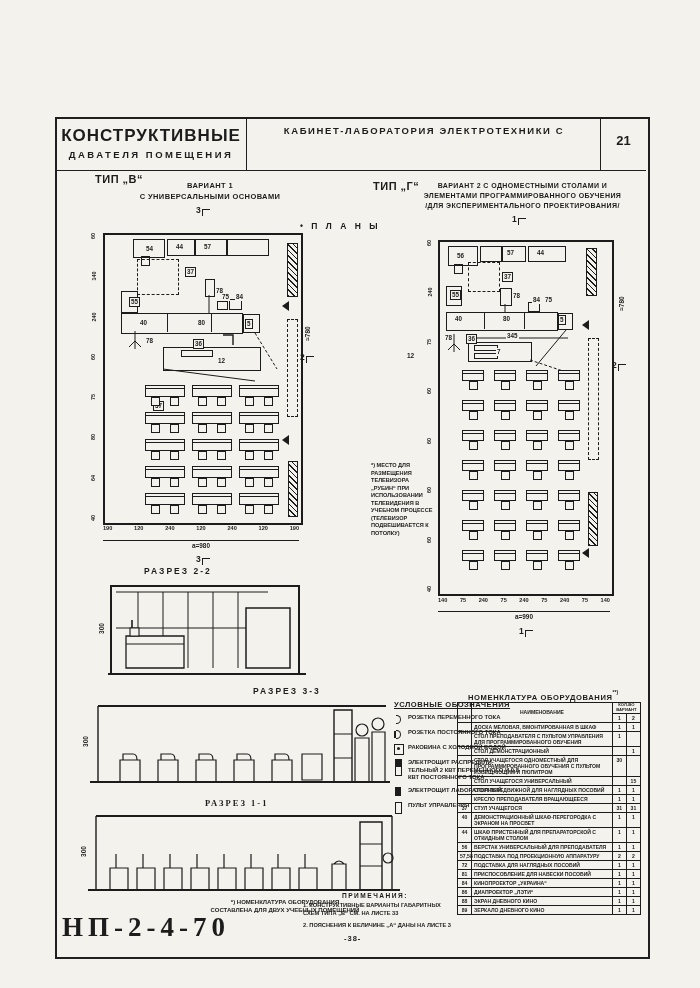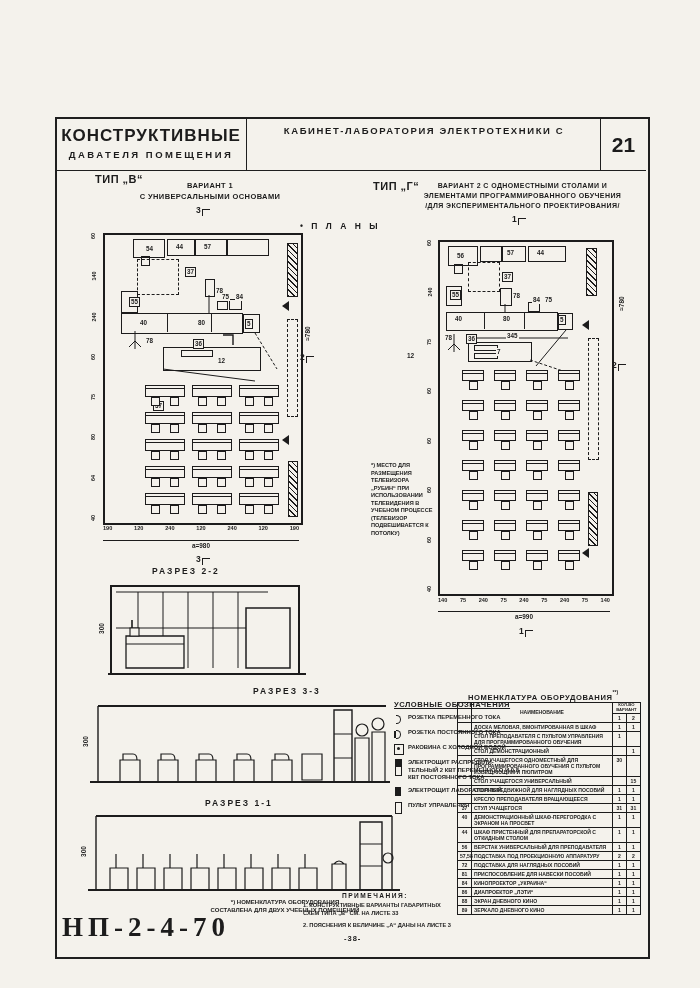--- a/index.html
+++ b/index.html
@@ -12,21 +12,21 @@
   .abs{position:absolute;}
   .ctr{text-align:center;}
   
   .frame{position:absolute;left:55px;top:117px;width:591px;height:838px;border:2px solid #1f1f1f;}
   .hline{position:absolute;background:#1f1f1f;height:1.4px;}
   .vline{position:absolute;background:#1f1f1f;width:1.4px;}
   
   .hdr-org1{font-size:17px;font-weight:bold;letter-spacing:1px;}
   .hdr-org2{font-size:9.5px;font-weight:bold;letter-spacing:2.5px;}
   .hdr-t{font-size:9.5px;font-weight:bold;letter-spacing:1.6px;line-height:1.65;}
-  .sheet-no{font-size:21px;font-weight:bold;}
+  .sheet-no{font-size:13px;font-weight:bold;}
   
   .cap-type{font-size:11px;font-weight:bold;letter-spacing:.5px;}
   .cap-sub{font-size:7.5px;font-weight:bold;letter-spacing:.4px;line-height:1.45;}
   .cap-plans{font-size:8.5px;font-weight:bold;letter-spacing:3px;}
   .smark{font-size:8.5px;font-weight:bold;}
   .smark::after{content:"";display:inline-block;width:7px;height:6px;border-left:1.3px solid #1c1c1c;border-top:1.3px solid #1c1c1c;margin-left:1px;transform:translateY(3px);}
   
   .plan{position:absolute;border:2.6px solid #1c1c1c;background:#f4f2ec;}
   .furn{position:absolute;border:1.2px solid #1c1c1c;}
   .furn.dash{border-style:dashed;border-width:1px;}
@@ -366,21 +366,21 @@
       <span>240</span>
       <span>75</span>
       <span>140</span>
     </div>
   <div class="dimline" style="left:438px;top:611px;width:172px;"></div>
   <div class="dimtot" style="left:438px;top:613px;width:172px;">а=990</div>
   <span class="abs smark" style="left:519px;top:626px;">1</span>
 
   <div class="abs tvnote" style="left:371px;top:462px;width:63px;">*) МЕСТО ДЛЯ РАЗМЕЩЕНИЯ ТЕЛЕВИЗОРА „РУБИН“ ПРИ ИСПОЛЬЗОВАНИИ ТЕЛЕВИДЕНИЯ В УЧЕБНОМ ПРОЦЕССЕ (ТЕЛЕВИЗОР ПОДВЕШИВАЕТСЯ К ПОТОЛКУ)</div>
 
-  <div class="abs sec-cap" style="left:152px;top:566px;">РАЗРЕЗ 2-2</div>
+  <div class="abs sec-cap" style="left:144px;top:566px;">РАЗРЕЗ 2-2</div>
   <span class="abs vdim rot" style="left:96px;top:625px;">300</span>
   <svg class="draw" style="left:108px;top:580px;" width="200" height="102" viewBox="0 0 200 102">
     <g stroke="#1c1c1c" fill="none">
       <rect x="3" y="6" width="188" height="88" stroke-width="2"></rect>
       <line x1="8" y1="48" x2="160" y2="48" stroke-width="1"></line>
       <line x1="30" y1="12" x2="30" y2="88" stroke-width="1"></line>
       <line x1="55" y1="12" x2="55" y2="88" stroke-width="1"></line>
       <line x1="80" y1="12" x2="80" y2="88" stroke-width="1"></line>
       <line x1="105" y1="12" x2="105" y2="88" stroke-width="1"></line>
       <line x1="130" y1="12" x2="130" y2="88" stroke-width="1"></line>
@@ -441,21 +441,21 @@
       <div class="leg-row">
         <span class="sym panel-lab"></span>
         <span class="leg-text">ЭЛЕКТРОЩИТ ЛАБОРАТОРНЫЙ</span>
       </div>
       <div class="leg-row">
         <span class="sym console"></span>
         <span class="leg-text">ПУЛЬТ УПРАВЛЕНИЯ</span>
       </div>
     </div>
 
-  <div class="abs sec-cap" style="left:205px;top:798px;">РАЗРЕЗ 1-1</div>
+  <div class="abs sec-cap" style="left:205px;top:798px;font-family:Liberation Serif, serif;">РАЗРЕЗ 1-1</div>
   <span class="abs vdim rot" style="left:78px;top:848px;">300</span>
   <svg class="draw" style="left:88px;top:810px;" width="312" height="88" viewBox="0 0 312 88">
     <g stroke="#1c1c1c" fill="none">
       <line x1="8" y1="6" x2="304" y2="6" stroke-width="2"></line>
       <line x1="8" y1="6" x2="8" y2="80" stroke-width="1.4"></line>
       <line x1="304" y1="6" x2="304" y2="80" stroke-width="1.4"></line>
       <line x1="0" y1="80" x2="312" y2="80" stroke-width="2.2"></line>
       <g stroke-width="1.2">
         <path d="M22 80 V58 H40 V80 M22 58 H40 M28 58 V44" stroke-dasharray="0"></path>
         <path d="M49 80 V58 H67 V80 M55 58 V44"></path>

